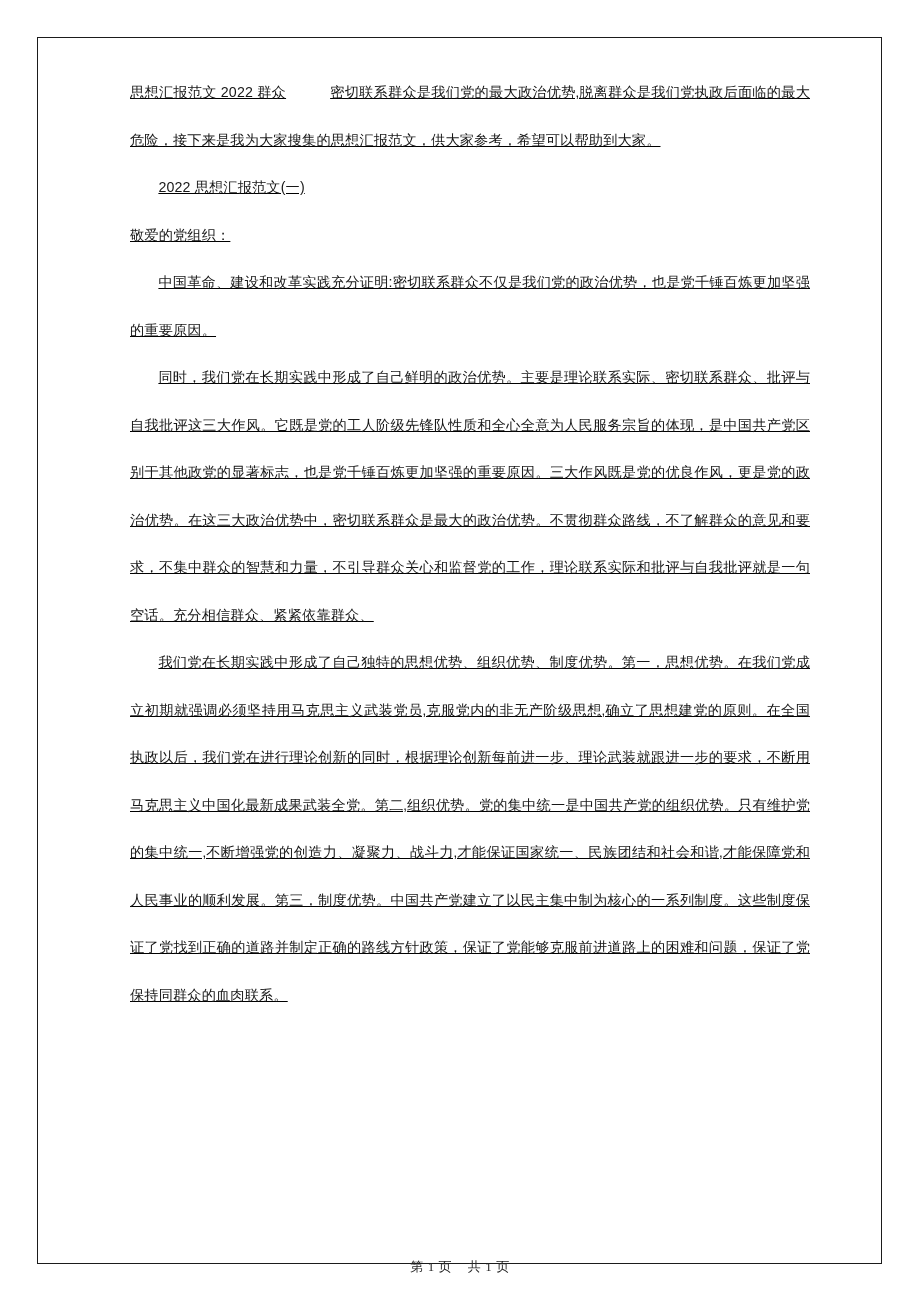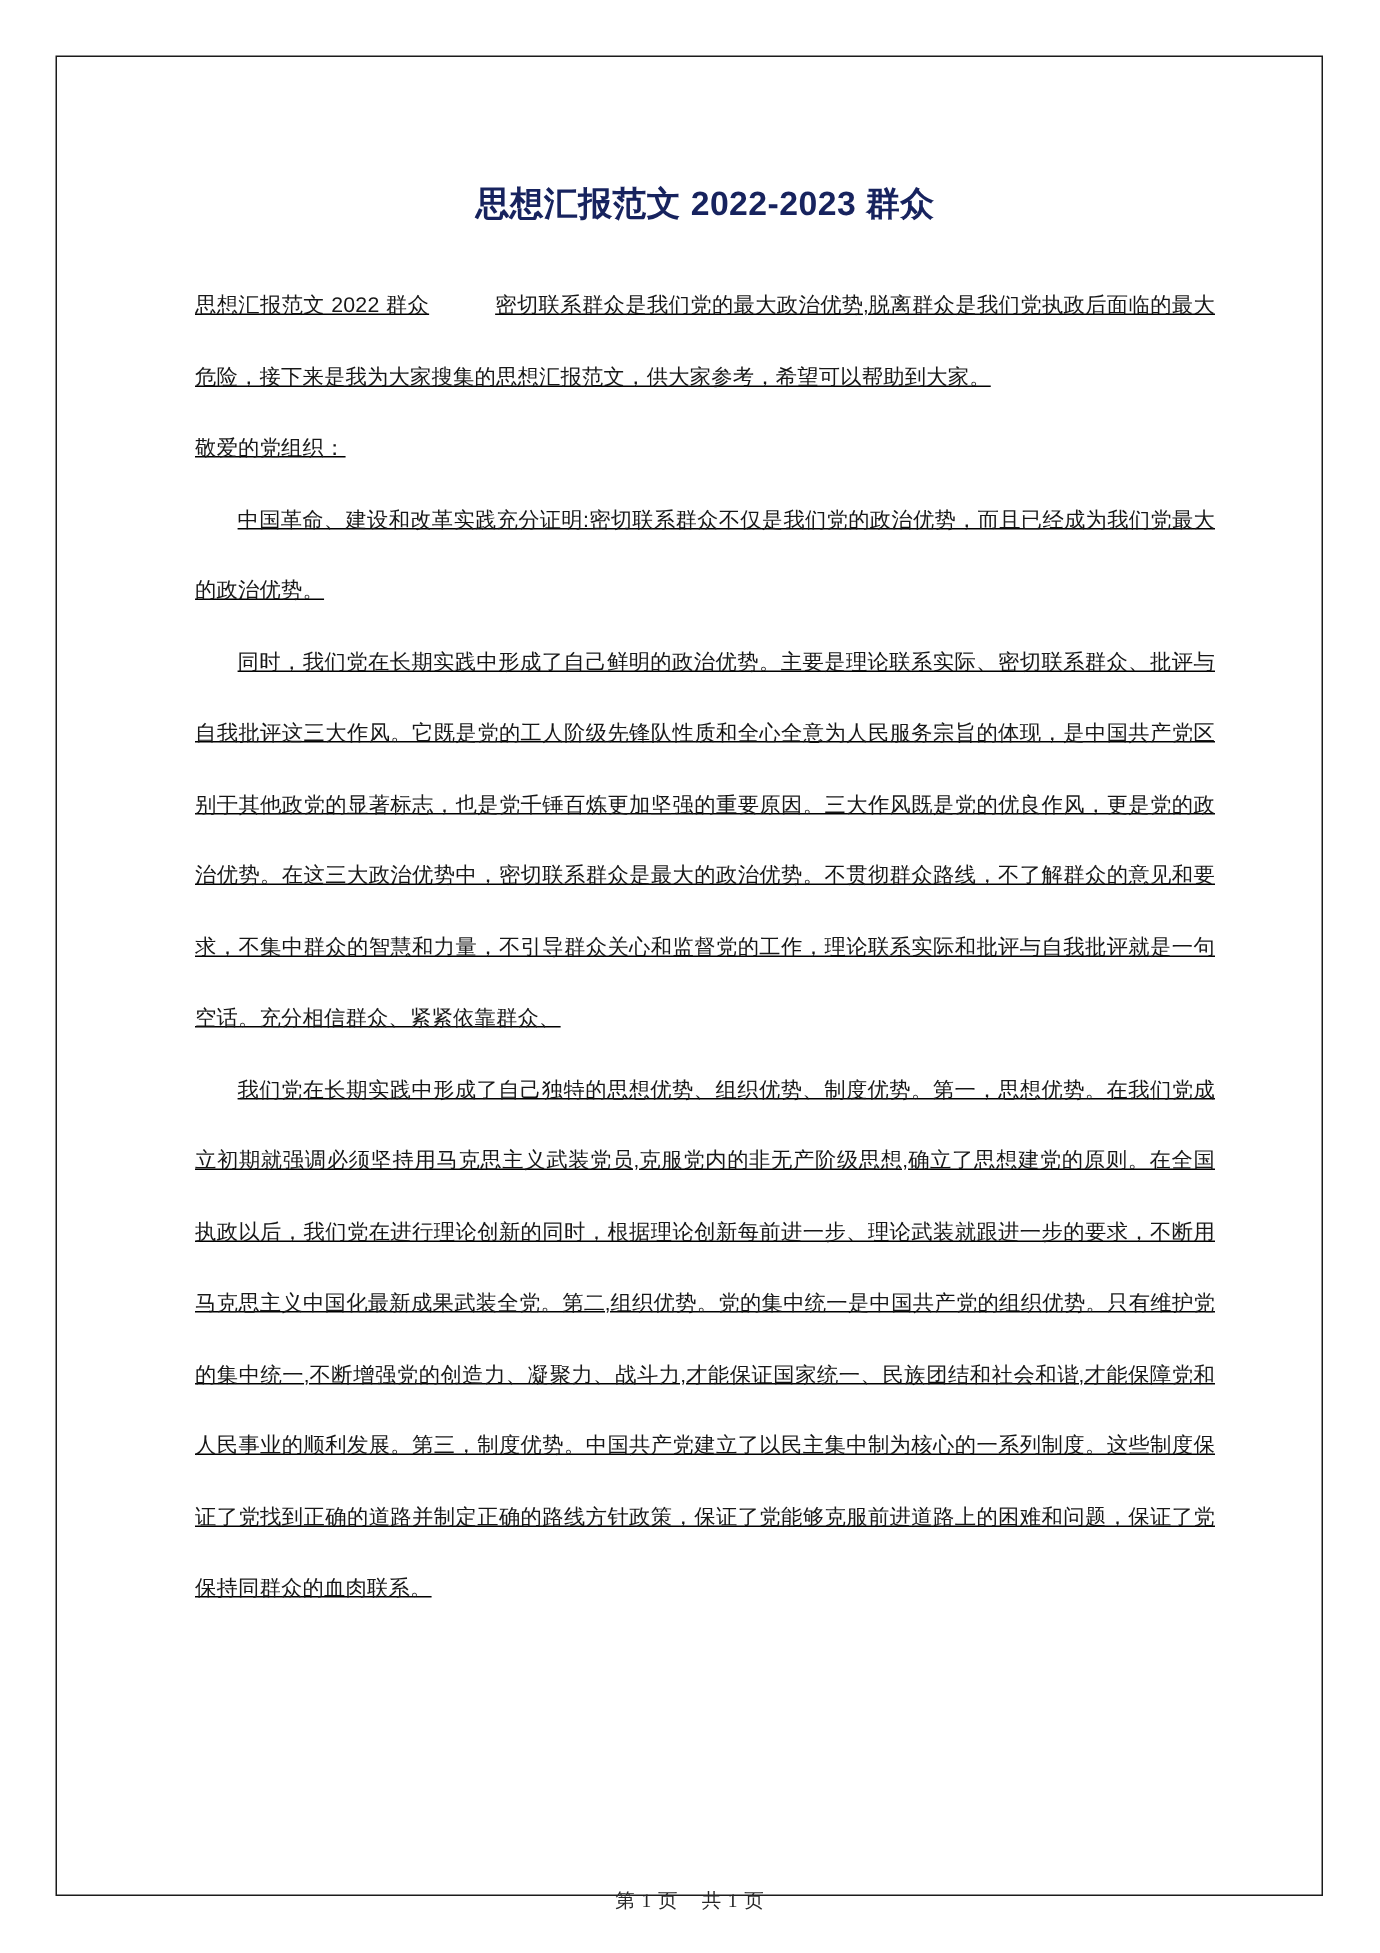--- a/index.html
+++ b/index.html
@@ -102,30 +102,30 @@
 </style>
 </head>
 <body>
 
 <div class="page-sheet">
 
   <div class="page-border"></div>
 
   <div class="page-content">
 
-    <h1 class="doc-title">思想汇报范文 2022-2023 群众</h1>
 
     <div class="body-block">
 
       <p class="para"><span>思想汇报范文 2022 群众</span><span class="wide-gap"></span><span>密切联系群众是我们党的最大政治优势‚脱离群众是我们党执政后面临的最大危险，接下来是我为大家搜集的思想汇报范文，供大家参考，希望可以帮助到大家。</span></p>
 
+      <p class="para indent nojustify">2022 思想汇报范文(一)</p>
 
       <p class="para nojustify">敬爱的党组织：</p>
 
-      <p class="para indent">中国革命、建设和改革实践充分证明:密切联系群众不仅是我们党的政治优势，而且已经成为我们党最大的政治优势。</p>
+      <p class="para indent">中国革命、建设和改革实践充分证明:密切联系群众不仅是我们党的政治优势，也是党千锤百炼更加坚强的重要原因。</p>
 
       <p class="para indent">同时，我们党在长期实践中形成了自己鲜明的政治优势。主要是理论联系实际、密切联系群众、批评与自我批评这三大作风。它既是党的工人阶级先锋队性质和全心全意为人民服务宗旨的体现，是中国共产党区别于其他政党的显著标志，也是党千锤百炼更加坚强的重要原因。三大作风既是党的优良作风，更是党的政治优势。在这三大政治优势中，密切联系群众是最大的政治优势。不贯彻群众路线，不了解群众的意见和要求，不集中群众的智慧和力量，不引导群众关心和监督党的工作，理论联系实际和批评与自我批评就是一句空话。充分相信群众、紧紧依靠群众、</p>
 
       <p class="para indent">我们党在长期实践中形成了自己独特的思想优势、组织优势、制度优势。第一，思想优势。在我们党成立初期就强调必须坚持用马克思主义武装党员‚克服党内的非无产阶级思想‚确立了思想建党的原则。在全国执政以后，我们党在进行理论创新的同时，根据理论创新每前进一步、理论武装就跟进一步的要求，不断用马克思主义中国化最新成果武装全党。第二‚组织优势。党的集中统一是中国共产党的组织优势。只有维护党的集中统一‚不断增强党的创造力、凝聚力、战斗力‚才能保证国家统一、民族团结和社会和谐‚才能保障党和人民事业的顺利发展。第三，制度优势。中国共产党建立了以民主集中制为核心的一系列制度。这些制度保证了党找到正确的道路并制定正确的路线方针政策，保证了党能够克服前进道路上的困难和问题，保证了党保持同群众的血肉联系。</p>
 
     </div>
 
   </div>
 
   <div class="footer">

